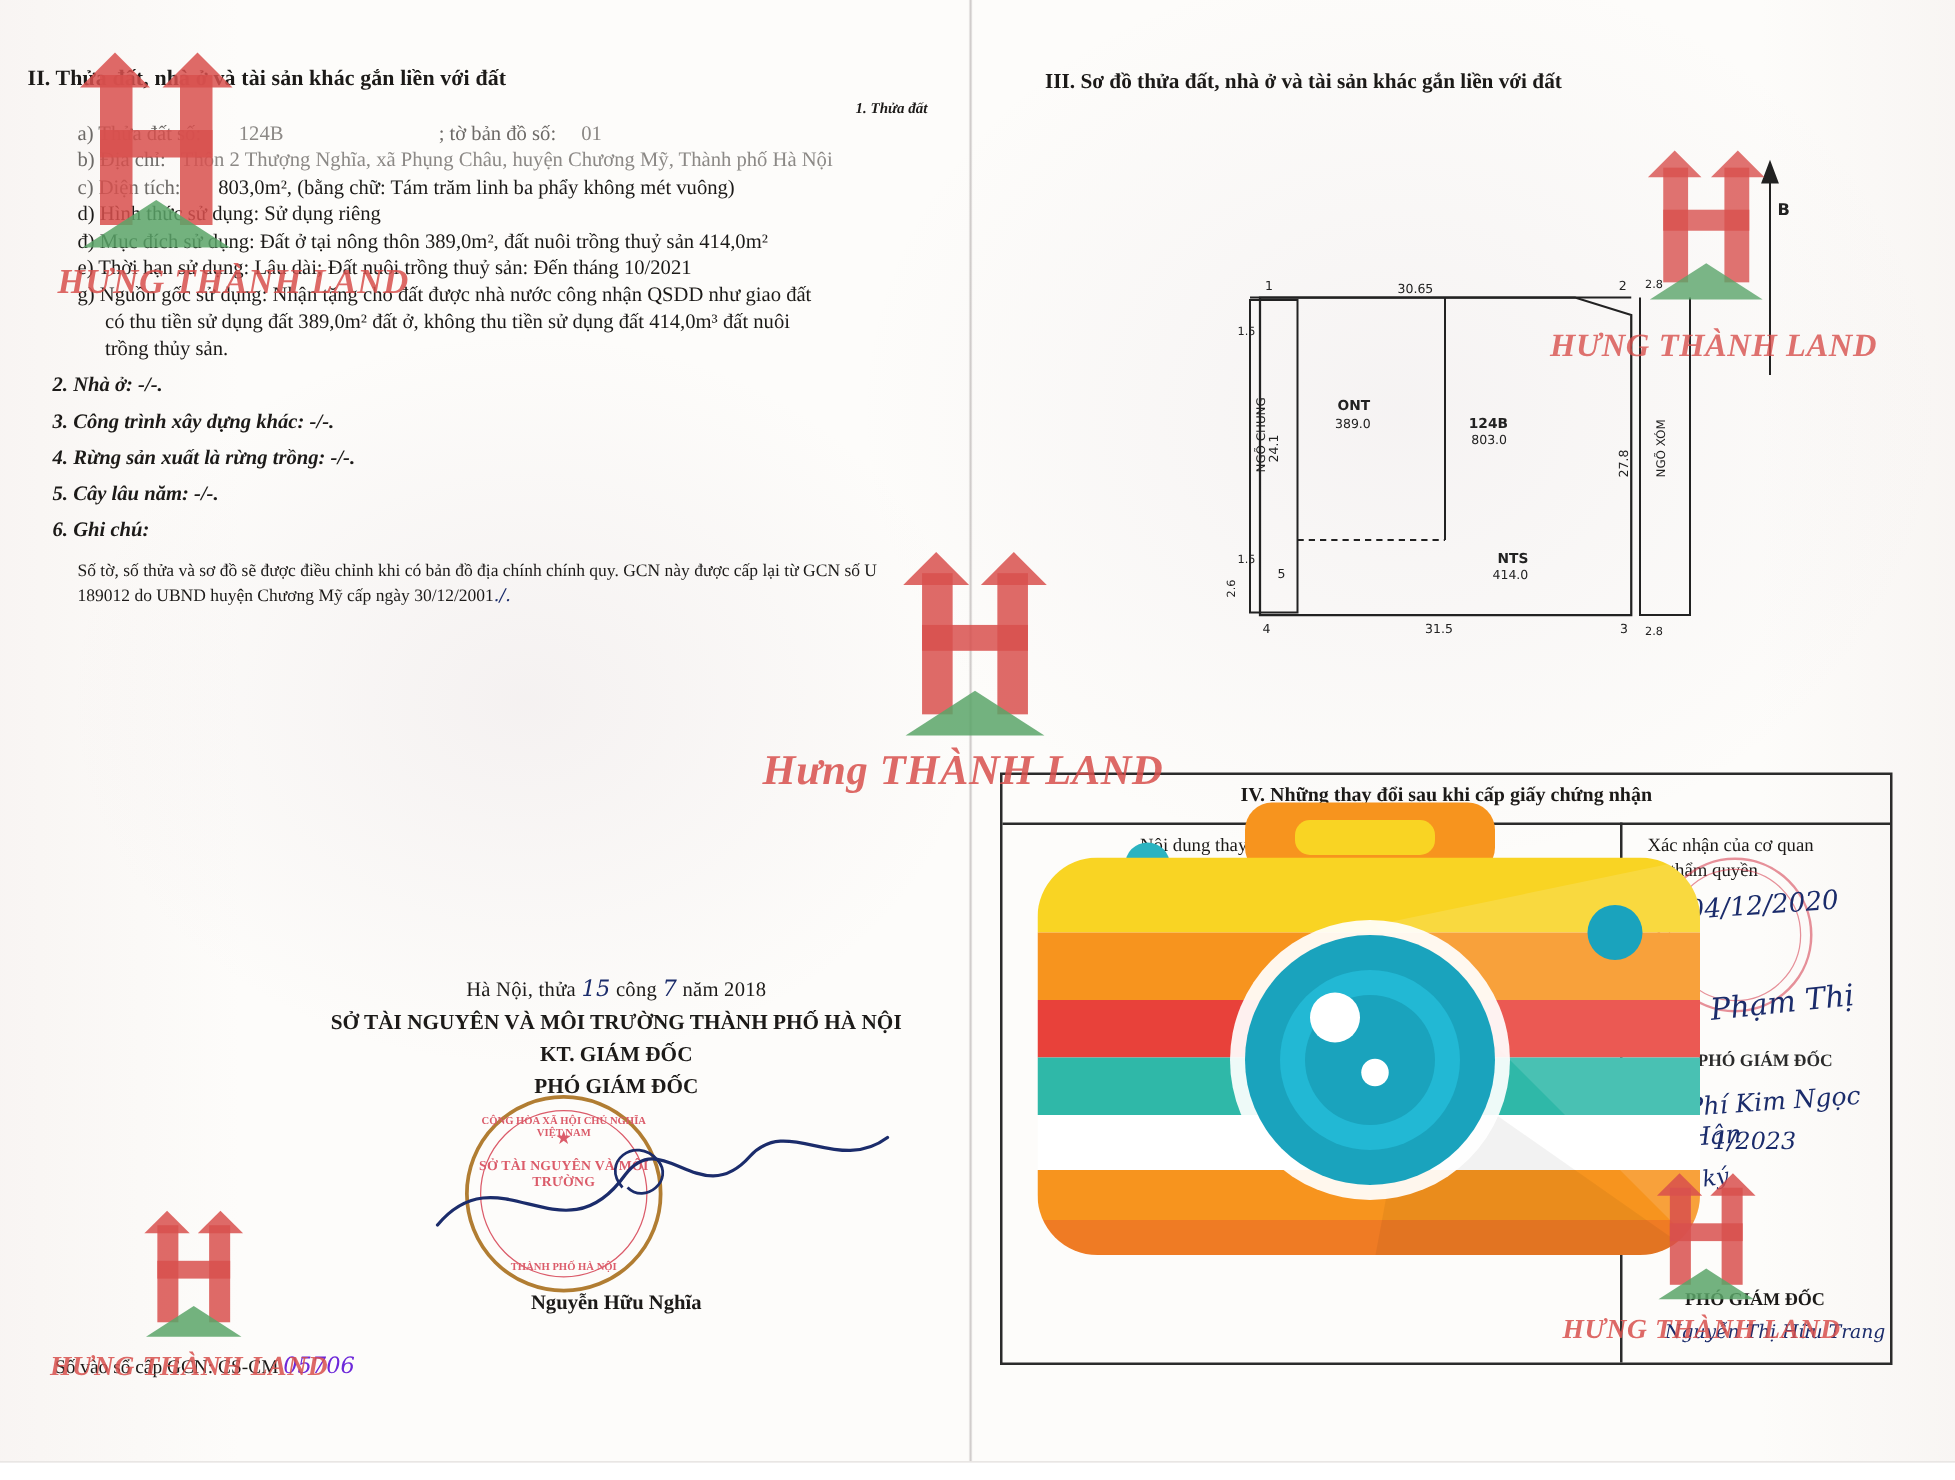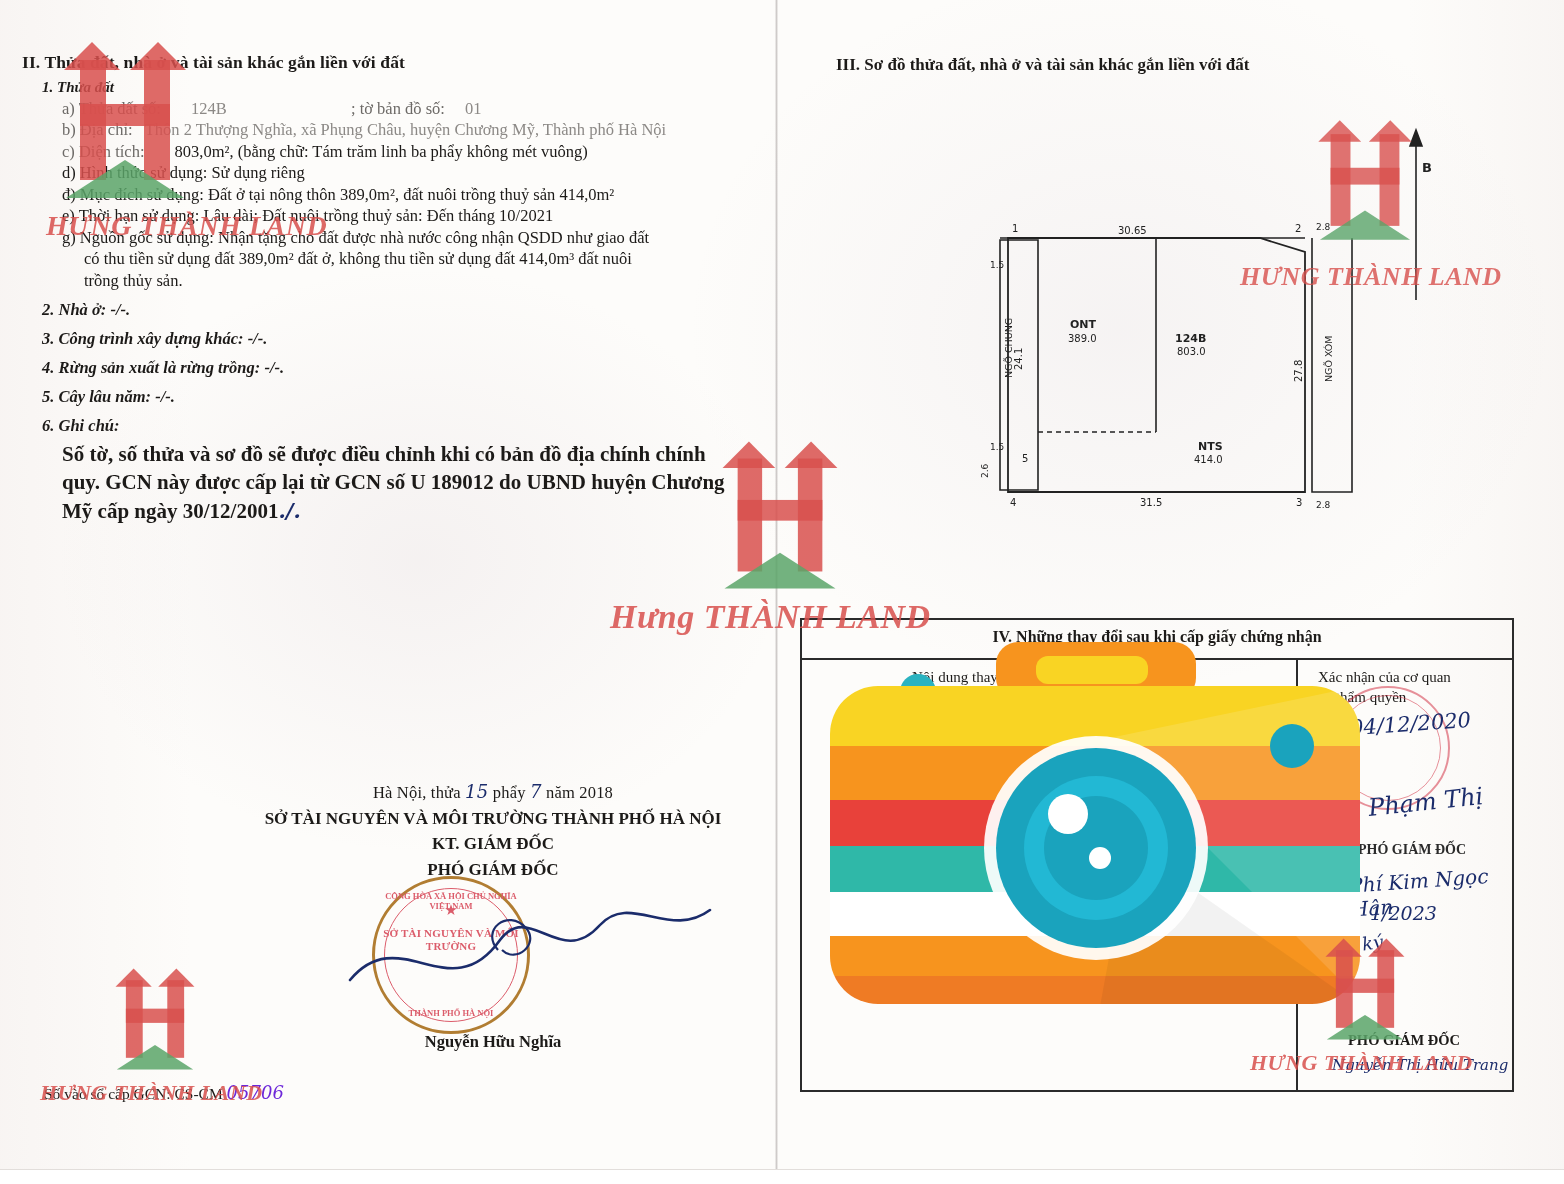--- a/index.html
+++ b/index.html
@@ -52,44 +52,44 @@
   }
   .sec-title {
     font-weight: bold;
     font-size: 17.5px;
     letter-spacing: .1px;
     margin-bottom: 6px;
   }
   .sub-title {
     font-weight: bold;
     font-style: italic;
-    font-size: 15px;
+    font-size: 12px;
     margin: 4px 0 2px 20px;
+    text-align: right;
   }
   .line {
     font-size: 16.5px;
     line-height: 1.30;
     margin-left: 40px;
     white-space: nowrap;
   }
   .indent2 { margin-left: 62px; }
   .faded { color: #6d6a67; text-align: right; }
   .faded2 { color: #8c8986; }
   .item-b {
     font-weight: bold;
     font-style: italic;
     font-size: 16.5px;
     margin: 9px 0 0 20px;
   }
   .note-body {
-    font-size: 21px;
+    font-size: 14px;
     line-height: 1.35;
-    margin: 4px 0 0 40px;
+    margin: 15px 0 0 40px;
     width: 680px;
-    font-weight: bold;
   }
   .fld {
     display: inline-block;
   }
 
   
   .right-title {
     position: absolute;
     left: 836px;
     top: 55px;
@@ -447,21 +447,21 @@
       <text x="217" y="235" font-family="DejaVu Sans, sans-serif" font-size="10" fill="#222">803.0</text>
       <text x="238" y="330" font-family="DejaVu Sans, sans-serif" font-size="11" font-weight="bold" fill="#222">NTS</text>
       <text x="234" y="343" font-family="DejaVu Sans, sans-serif" font-size="10" fill="#222">414.0</text>
     </svg>
   </div>
 
   <div class="sigblock">
     <div class="l1">
       <span>Hà Nội, thửa</span>
       <span class="handwrite" style="font-size:18px">15</span>
-      <span>phẩy</span>
+      <span>công</span>
       <span class="handwrite" style="font-size:18px">7</span>
       <span>năm 2018</span>
     </div>
     <div class="l2">SỞ TÀI NGUYÊN VÀ MÔI TRƯỜNG THÀNH PHỐ HÀ NỘI</div>
     <div class="l3">KT. GIÁM ĐỐC</div>
     <div class="l4">PHÓ GIÁM ĐỐC</div>
   </div>
 
   <div class="stamp">
     <div class="inner"></div>

